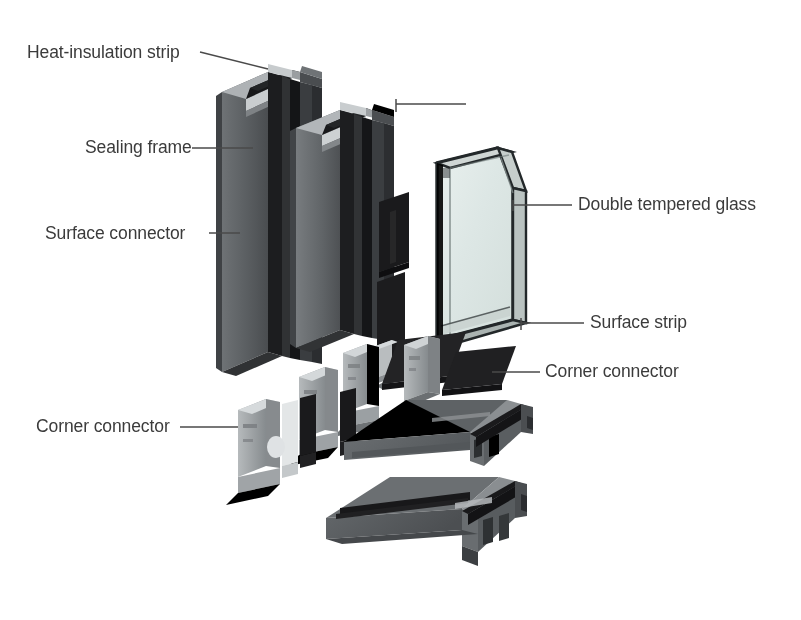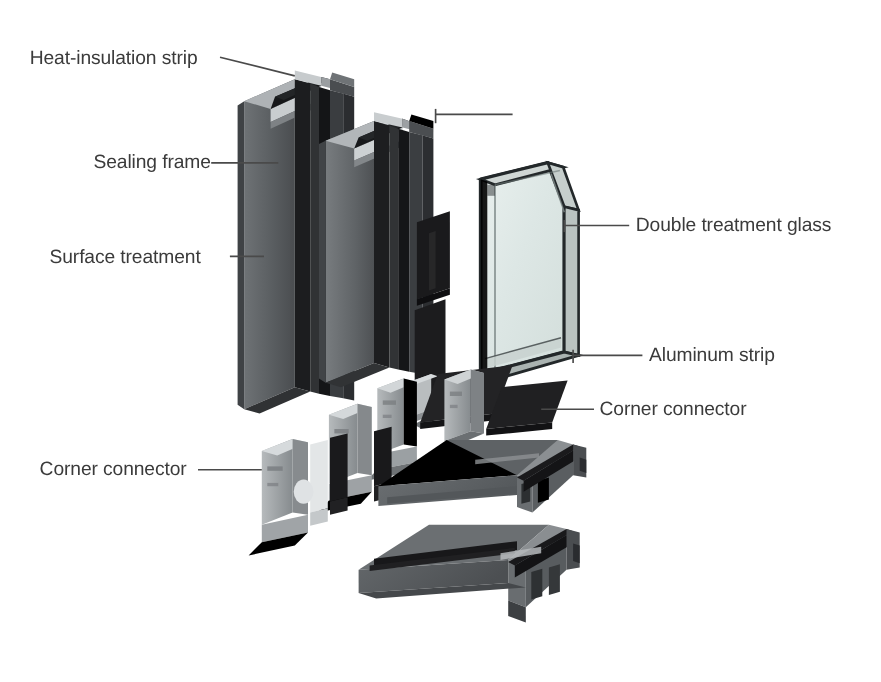--- a/index.html
+++ b/index.html
@@ -295,19 +295,19 @@
         <line x1="521" y1="323" x2="584" y2="323"></line>
         <line x1="521" y1="318" x2="521" y2="330"></line>
       </g>
       <line x1="492" y1="372" x2="540" y2="372"></line>
       <line x1="180" y1="427" x2="238" y2="427"></line>
     </g>
   </svg>
 
   <div class="lbl" style="left:27px;  top:44px;">Heat-insulation strip</div>
   <div class="lbl" style="left:85px;  top:139px;">Sealing frame</div>
-  <div class="lbl" style="left:45px;  top:225px;">Surface treatment</div>
-  <div class="lbl" style="left:578px; top:196px;">Double treatment glass</div>
-  <div class="lbl" style="left:590px; top:314px;">Aluminum strip</div>
+  <div class="lbl" style="left:45px;  top:225px;">Surface connector</div>
+  <div class="lbl" style="left:578px; top:196px;">Double tempered glass</div>
+  <div class="lbl" style="left:590px; top:314px;">Surface strip</div>
   <div class="lbl" style="left:545px; top:363px;">Corner connector</div>
   <div class="lbl" style="left:36px;  top:418px;">Corner connector</div>
 
 </div>
 
 </body></html>

